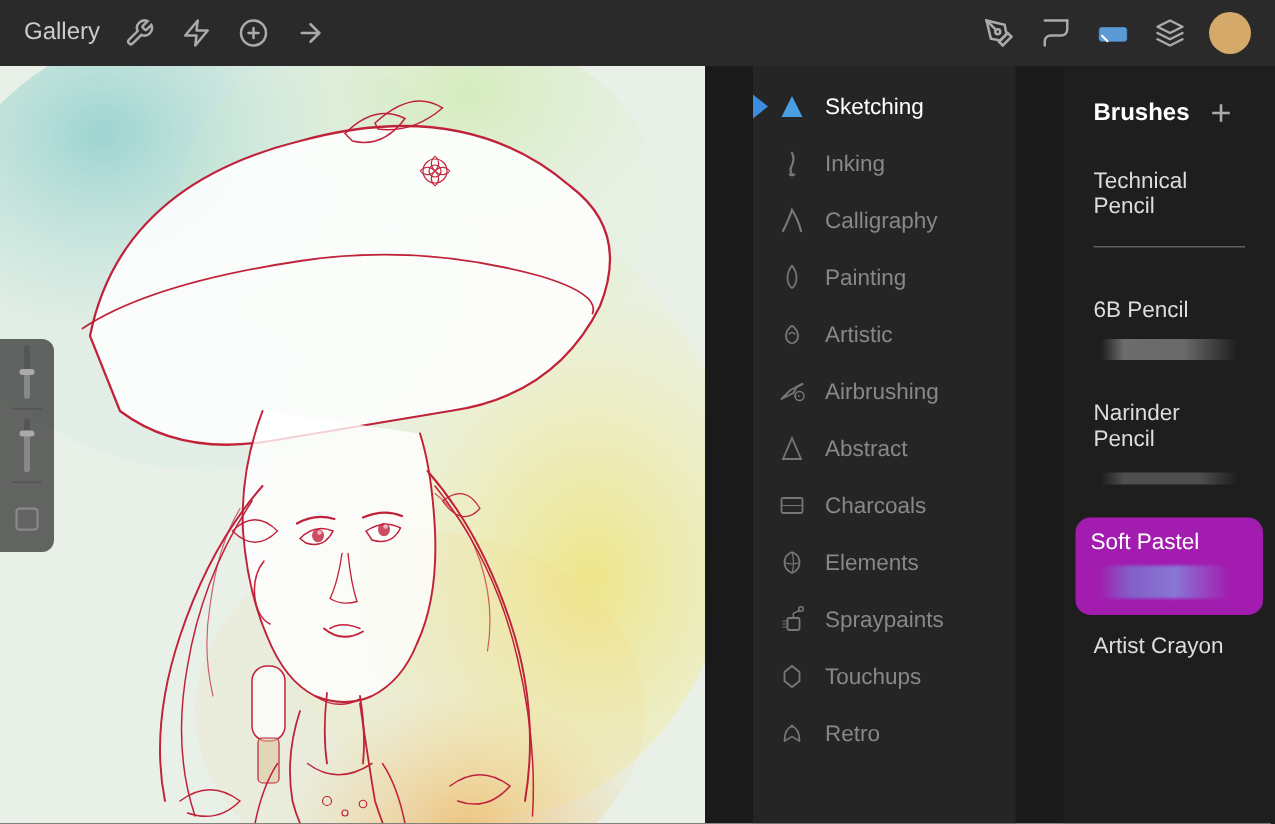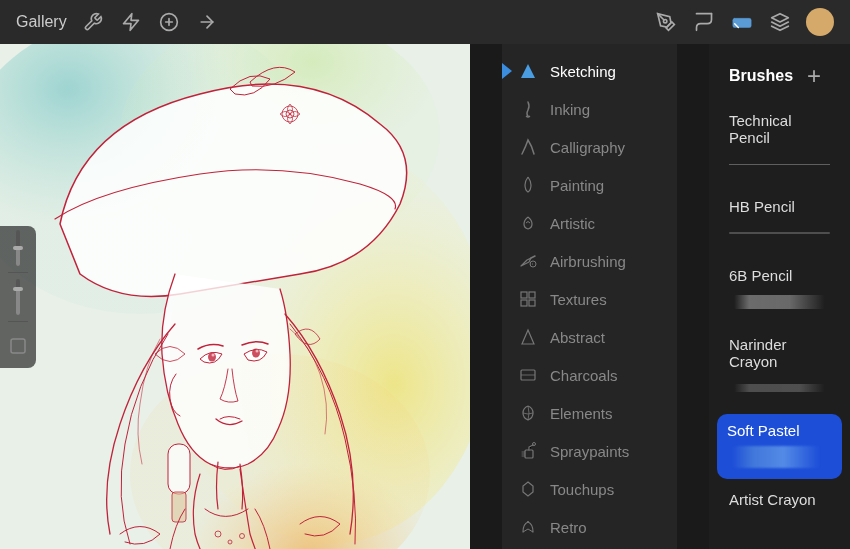--- a/index.html
+++ b/index.html
@@ -206,21 +206,21 @@
       overflow-y: auto;
       padding: 0 8px;
     }
     .brush-item {
       padding: 8px 12px;
       border-radius: 10px;
       cursor: pointer;
       margin-bottom: 4px;
     }
     .brush-item.selected {
-      background: #1d4ed8;
+      background: #a21caf;
       padding-left: 10px;
     }
     .brush-item-name {
       font-size: 15px;
       font-weight: 500;
       color: #ddd;
       margin-bottom: 4px;
     }
     .brush-item.selected .brush-item-name {
       color: #fff;
@@ -517,31 +517,20 @@
         <svg width="18" height="18" viewBox="0 0 18 18">
           <path d="M2 14 L8 8 L12 6 L10 10 Z" stroke="#777" stroke-width="1.2" fill="none" stroke-linejoin="round"></path>
           <path d="M12 6 L16 4" stroke="#777" stroke-width="1.5" stroke-linecap="round"></path>
           <circle cx="14" cy="12" r="3" fill="none" stroke="#777" stroke-width="1"></circle>
           <path d="M11 12 L14 12" stroke="#777" stroke-width="1" stroke-dasharray="1,1"></path>
         </svg>
       </div>
       <span class="cat-label">Airbrushing</span>
     </div>
 
-    <div class="brush-category-item">
-      <div class="cat-icon">
-        <svg width="18" height="18" viewBox="0 0 18 18">
-          <rect x="2" y="2" width="6" height="6" fill="none" stroke="#777" stroke-width="1.2"></rect>
-          <rect x="10" y="2" width="6" height="6" fill="none" stroke="#777" stroke-width="1.2"></rect>
-          <rect x="2" y="10" width="6" height="6" fill="none" stroke="#777" stroke-width="1.2"></rect>
-          <rect x="10" y="10" width="6" height="6" fill="none" stroke="#777" stroke-width="1.2"></rect>
-        </svg>
-      </div>
-      <span class="cat-label">Textures</span>
-    </div>
 
     <div class="brush-category-item">
       <div class="cat-icon">
         <svg width="16" height="18" viewBox="0 0 16 18">
           <polygon points="8,2 14,16 2,16" fill="none" stroke="#777" stroke-width="1.2"></polygon>
         </svg>
       </div>
       <span class="cat-label">Abstract</span>
     </div>
 
@@ -611,36 +600,30 @@
     </div>
     <div class="brush-list-scroll">
 
       <div class="brush-item">
         <div class="brush-item-name">Technical Pencil</div>
         <div class="brush-stroke-preview">
           <div class="stroke-line stroke-technical"></div>
         </div>
       </div>
 
-      <div class="brush-item">
-        <div class="brush-item-name">HB Pencil</div>
-        <div class="brush-stroke-preview">
-          <div class="stroke-line stroke-hb"></div>
-        </div>
-      </div>
 
       <div class="brush-item">
         <div class="brush-item-name">6B Pencil</div>
         <div class="brush-stroke-preview">
           <div class="stroke-line stroke-6b"></div>
         </div>
       </div>
 
       <div class="brush-item">
-        <div class="brush-item-name">Narinder Crayon</div>
+        <div class="brush-item-name">Narinder Pencil</div>
         <div class="brush-stroke-preview">
           <div class="stroke-line stroke-narinder"></div>
         </div>
       </div>
 
       <div class="brush-item selected">
         <div class="brush-item-name">Soft Pastel</div>
         <div class="brush-stroke-preview">
           <div class="stroke-line stroke-soft-pastel"></div>
         </div>

